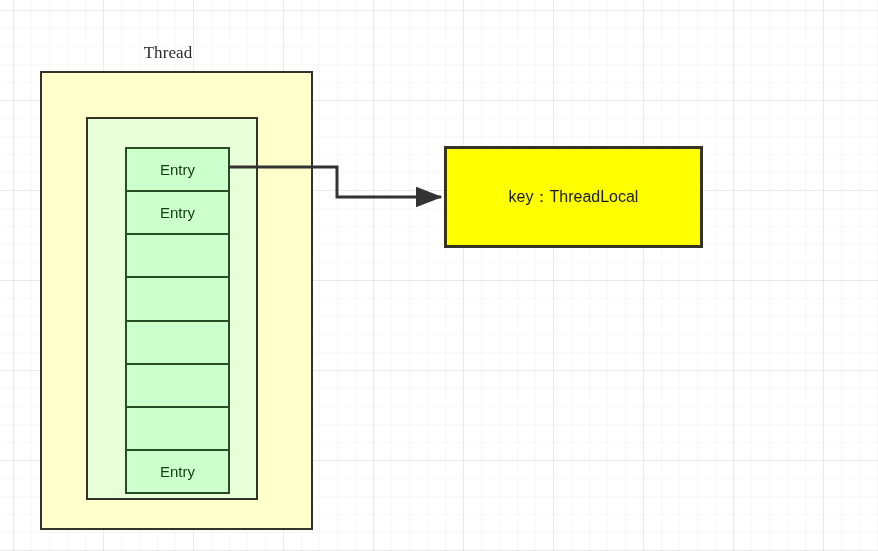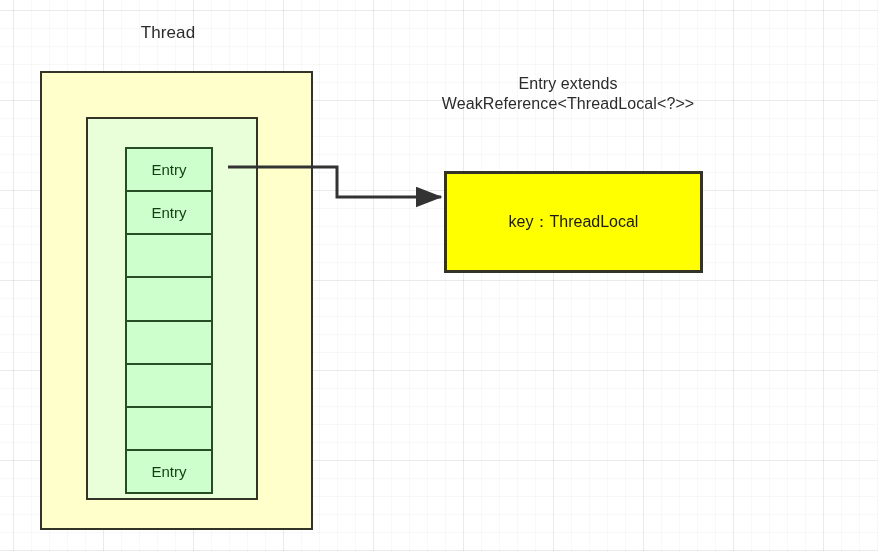--- a/index.html
+++ b/index.html
@@ -34,23 +34,24 @@
     color: #2b2b2b;
     text-align: center;
     white-space: pre;
     line-height: 1.22;
     letter-spacing: 0.1px;
   }
 
   
   #thread-label {
     left: 68px;
-    top: 23px;
+    top: 43px;
     width: 200px;
     font-size: 17px;
+    font-family: Liberation Serif, serif;
   }
   #thread-box {
     position: absolute;
     left: 40px;
     top: 71px;
     width: 273px;
     height: 459px;
     background: #ffffcc;
     border: 2px solid #333326;
     box-sizing: border-box;
@@ -72,21 +73,21 @@
     background: #e8ffd9;
     border: 2px solid #333326;
     box-sizing: border-box;
   }
 
   
   #entry-stack {
     position: absolute;
     left: 125px;
     top: 147px;
-    width: 88px;
+    width: 105px;
     height: 347px;
     box-sizing: border-box;
     display: flex;
     flex-direction: column;
   }
   .entry-cell {
     flex: 1 1 0;
     background: #ccffcc;
     border: 2px solid #264d26;
     box-sizing: border-box;
@@ -112,21 +113,20 @@
     top: 146px;
     width: 259px;
     height: 102px;
     background: #ffff00;
     border: 3px solid #333326;
     box-sizing: border-box;
     display: flex;
     flex-direction: column;
     align-items: center;
     justify-content: center;
-    margin-top: 25px;
   }
   #entry-detail-box .kv {
     font-size: 16px;
     color: #1a1a1a;
     line-height: 1.45;
     white-space: pre;
   }
 
   
   #connector {
@@ -170,21 +170,20 @@
         <span></span>
       </div>
     <div class="entry-cell">
         <span></span>
       </div>
     <div class="entry-cell">
         <span>Entry</span>
       </div>
   </div>
 
-  <div class="lbl" id="entry-extends-label"><span>Entry extends</span><br><span>WeakReference&lt;ThreadLocal&lt;?&gt;&gt;</span></div>
 
   <div id="entry-detail-box">
     <div class="kv">key：ThreadLocal</div>
   </div>
 
   <svg id="connector" viewBox="0 0 878 551">
     <defs>
       <marker id="arrowhead" markerWidth="9" markerHeight="7" refX="8.5" refY="3.5" orient="auto" markerUnits="strokeWidth">
         <polygon points="0 0, 9 3.5, 0 7" fill="#333333"></polygon>
       </marker>

